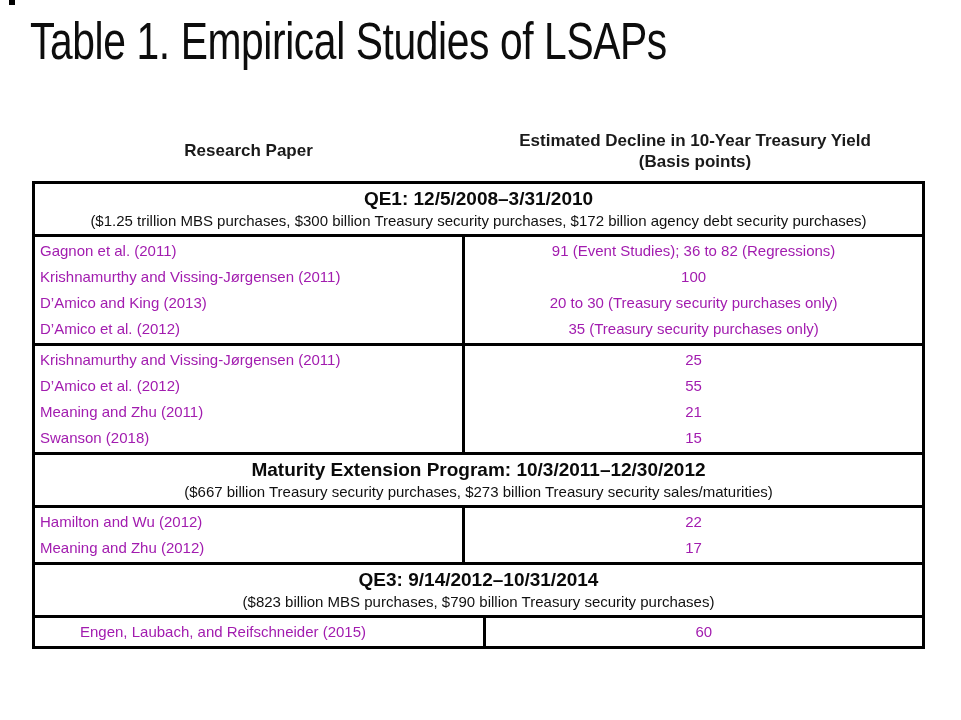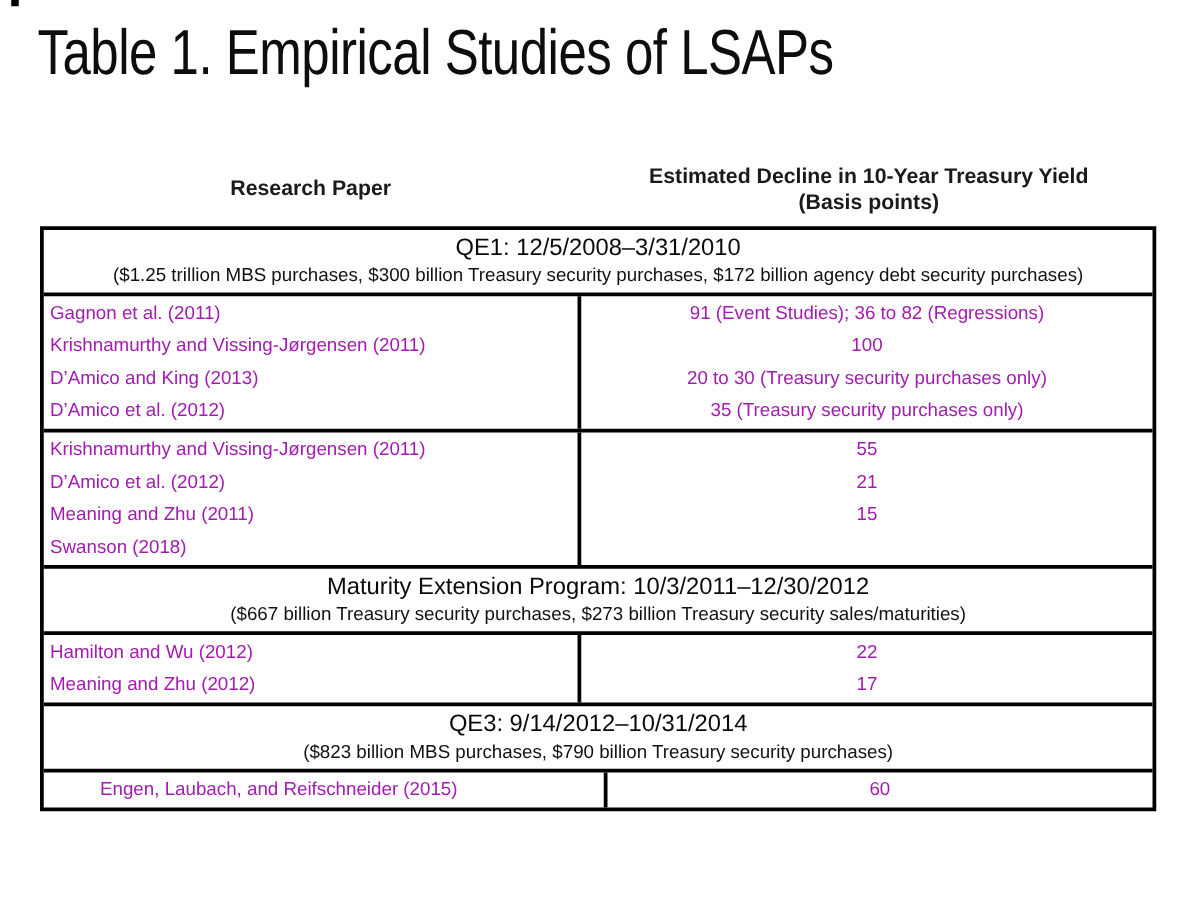--- a/index.html
+++ b/index.html
@@ -53,21 +53,21 @@
     border: 3px solid #000000;
     margin-top: 5px;
     background: #ffffff;
   }
   .sec-head {
     text-align: center;
     border-bottom: 3px solid #000000;
     padding: 3px 0 2px 0;
   }
   .sec-title {
-    font-weight: normal;
+    font-weight: bold;
     font-size: 19px;
     line-height: 23px;
     color: #0a0a0a;
   }
   .sec-sub {
     font-size: 15px;
     line-height: 22px;
     color: #111111;
   }
   .sec-rows {
@@ -133,20 +133,21 @@
       </div>
 
       <div class="sec-rows">
         <div class="cell papers">
           <div class="line">Krishnamurthy and Vissing-Jørgensen (2011)</div>
           <div class="line">D’Amico et al. (2012)</div>
           <div class="line">Meaning and Zhu (2011)</div>
           <div class="line">Swanson (2018)</div>
         </div>
         <div class="cell estimates">
+          <div class="line">25</div>
           <div class="line">55</div>
           <div class="line">21</div>
           <div class="line">15</div>
         </div>
       </div>
 
       <div class="sec-head">
         <div class="sec-title">Maturity Extension Program: 10/3/2011–12/30/2012</div>
         <div class="sec-sub">($667 billion Treasury security purchases, $273 billion Treasury security sales/maturities)</div>
       </div>

